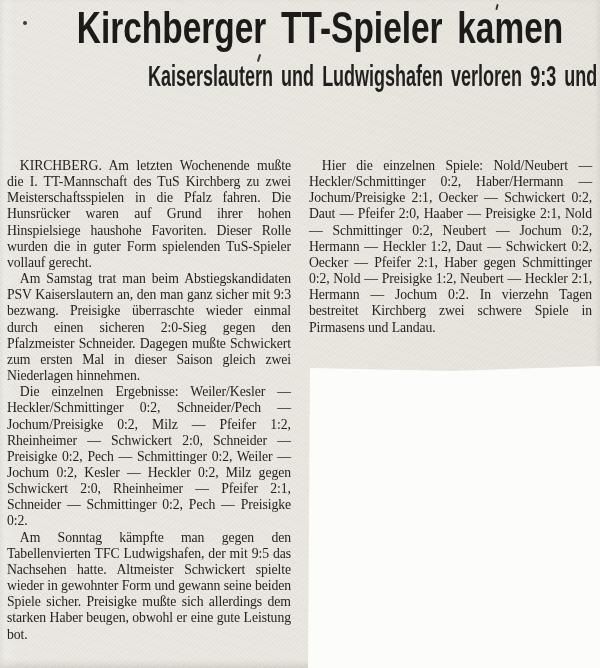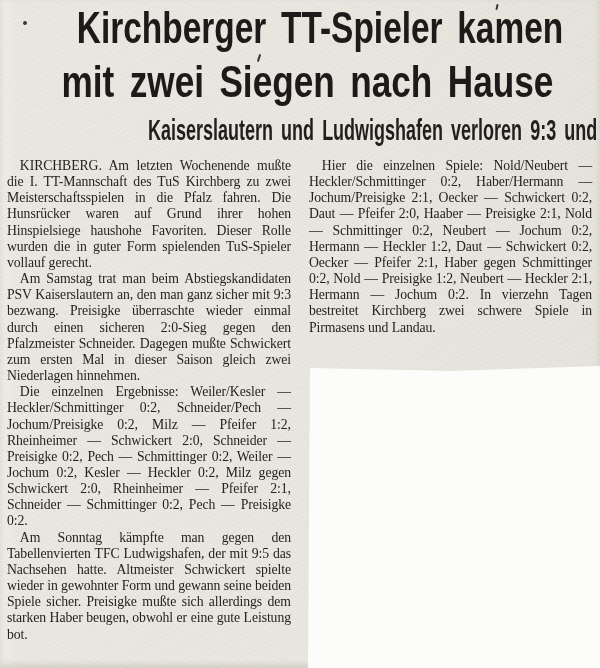--- a/index.html
+++ b/index.html
@@ -100,23 +100,20 @@
 <body>
 
 <div class="scan">
 
   <div class="paper"></div>
 
   <header class="head">
     <div class="hl-line">
       <span class="squeeze sq1">Kirchberger TT-Spieler kamen</span>
     </div>
-    <div class="hl-line">
-      <span class="squeeze sq2">mit zwei Siegen nach Hause</span>
-    </div>
     <div class="subhead-line">
       <span class="squeeze sq3">Kaiserslautern und Ludwigshafen verloren 9:3 und 9:5</span>
     </div>
   </header>
 
   <div class="col col-left">
     <p>KIRCHBERG. Am letzten Wochenende mußte die I. TT-Mannschaft des TuS Kirchberg zu zwei Meisterschaftsspielen in die Pfalz fahren. Die Hunsrücker waren auf Grund ihrer hohen Hinspielsiege haushohe Favoriten. Dieser Rolle wurden die in guter Form spielenden TuS-Spieler vollauf gerecht.</p>
     <p>Am Samstag trat man beim Abstiegskandidaten PSV Kaiserslautern an, den man ganz sicher mit 9:3 bezwang. Preisigke überraschte wieder einmal durch einen sicheren 2:0-Sieg gegen den Pfalzmeister Schneider. Dagegen mußte Schwickert zum ersten Mal in dieser Saison gleich zwei Niederlagen hinnehmen.</p>
     <p>Die einzelnen Ergebnisse: Weiler/Kesler — Heckler/Schmittinger 0:2, Schneider/Pech — Jochum/Preisigke 0:2, Milz — Pfeifer 1:2, Rheinheimer — Schwickert 2:0, Schneider — Preisigke 0:2, Pech — Schmittinger 0:2, Weiler — Jochum 0:2, Kesler — Heckler 0:2, Milz gegen Schwickert 2:0, Rheinheimer — Pfeifer 2:1, Schneider — Schmittinger 0:2, Pech — Preisigke 0:2.</p>
     <p>Am Sonntag kämpfte man gegen den Tabellenvierten TFC Ludwigshafen, der mit 9:5 das Nachsehen hatte. Altmeister Schwickert spielte wieder in gewohnter Form und gewann seine beiden Spiele sicher. Preisigke mußte sich allerdings dem starken Haber beugen, obwohl er eine gute Leistung bot.</p>

